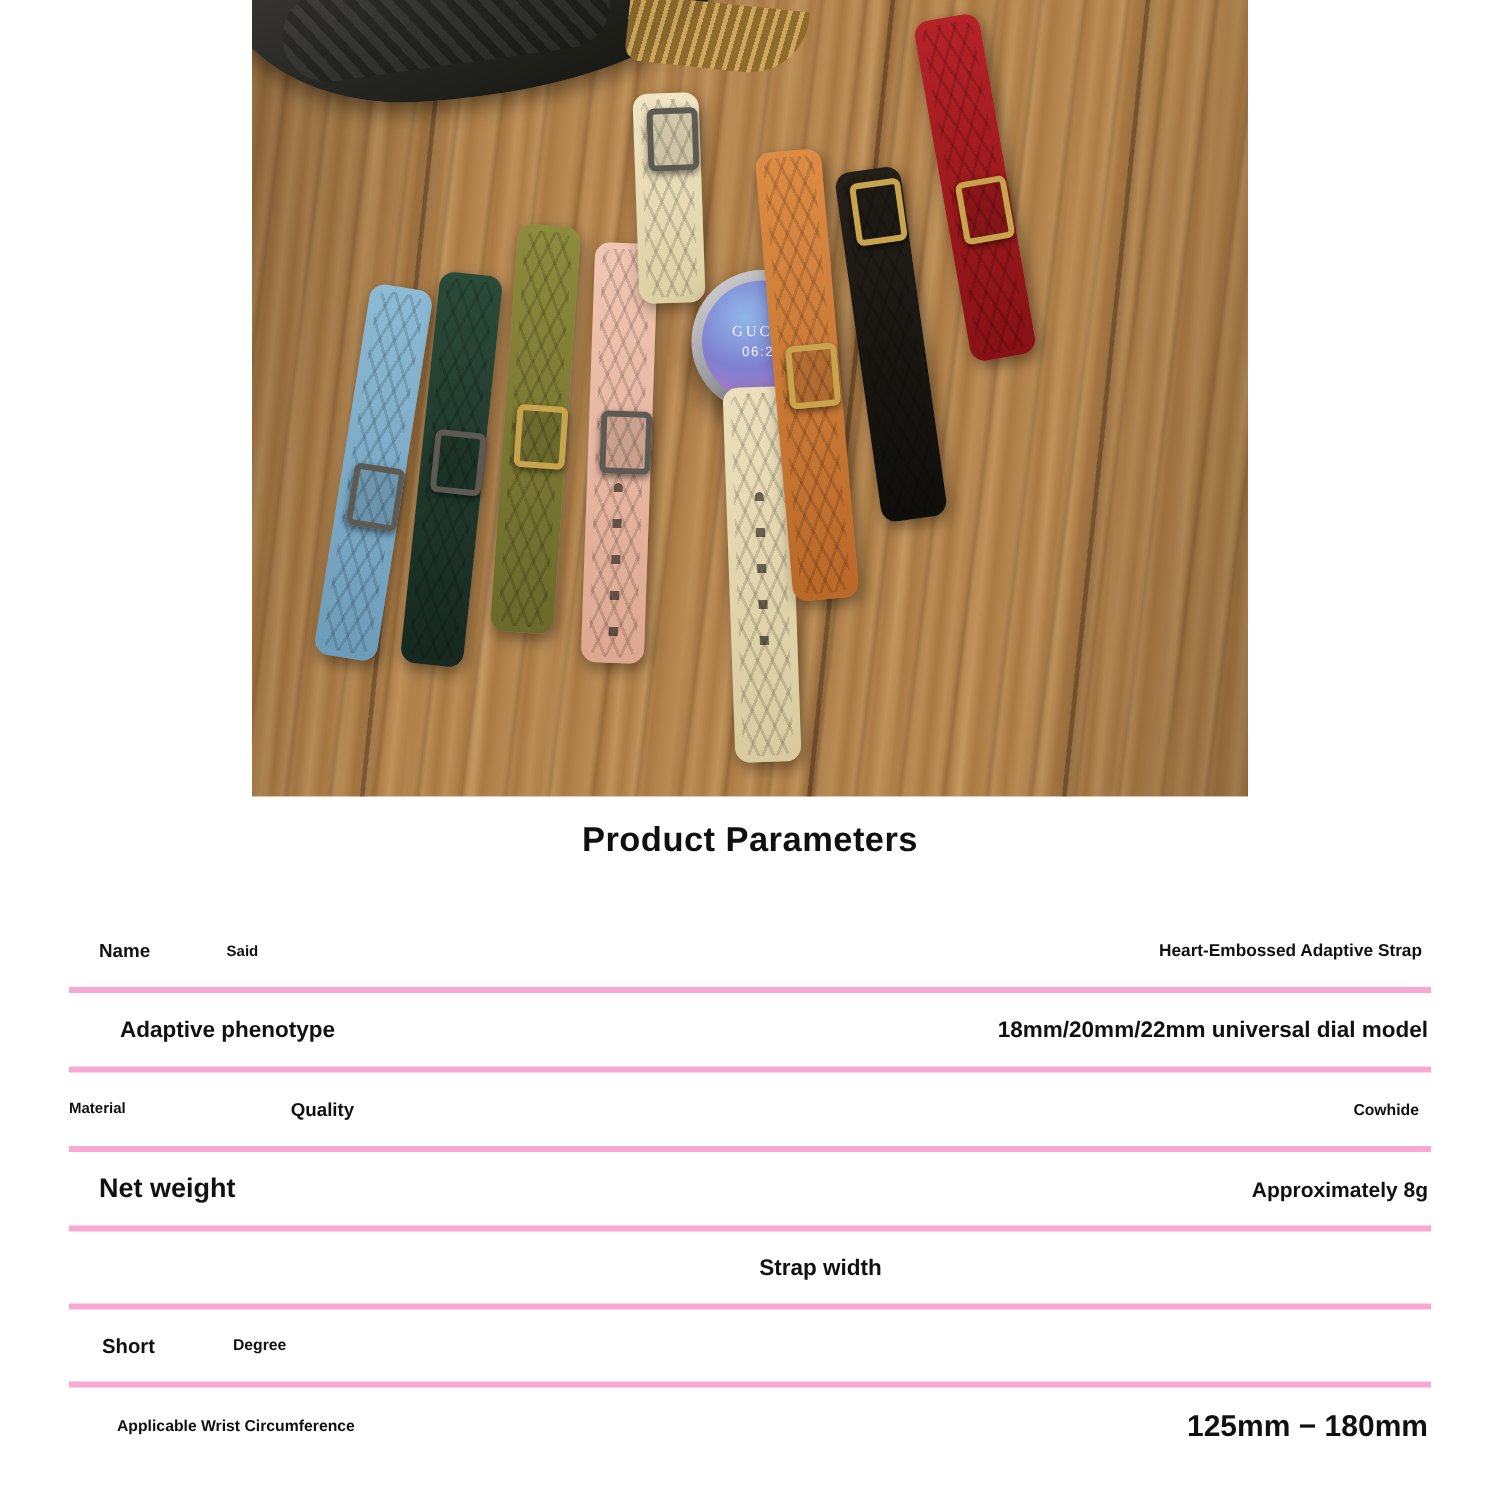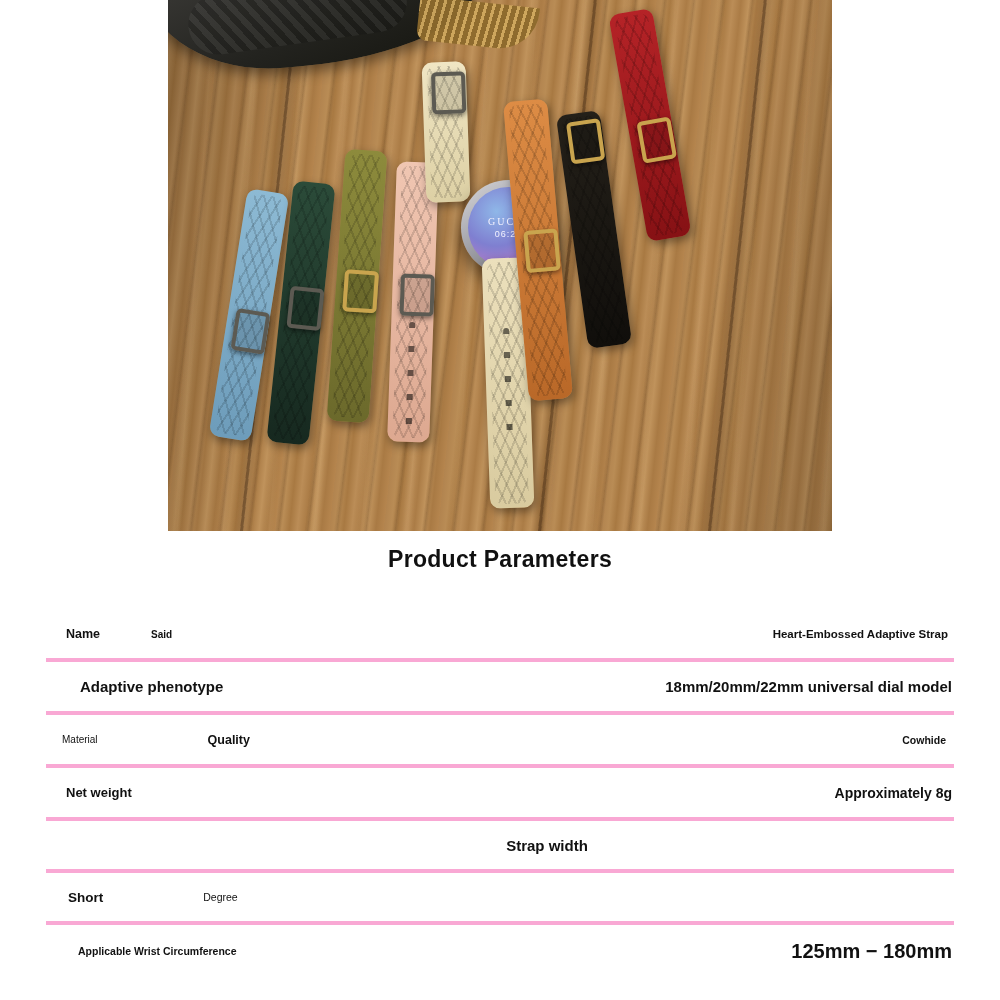--- a/index.html
+++ b/index.html
@@ -199,35 +199,35 @@
   .r1 { height: 52px; }
   .r1 .c-label { font-size: 12.5px; font-weight: bold; margin-left: 20px; }
   .r1 .c-sub   { font-size: 10px;  font-weight: bold; margin-left: 51px; }
   .r1 .c-value { font-size: 11.5px; font-weight: bold; margin-right: 6px; }
 
   .r2 { height: 53px; }
   .r2 .c-label { font-size: 15px; font-weight: bold; margin-left: 34px; }
   .r2 .c-value { font-size: 15px; font-weight: bold; margin-right: 2px; }
 
   .r3 { height: 53px; }
-  .r3 .c-label { font-size: 10px; font-weight: normal; margin-left: 16px; }
+  .r3 .c-label { font-size: 10px; font-weight: bold; }
   .r3 .c-sub   { font-size: 12.5px; font-weight: bold; margin-left: 110px; }
   .r3 .c-value { font-size: 10.5px; font-weight: bold; margin-right: 8px; }
 
   .r4 { height: 53px; }
-  .r4 .c-label { font-size: 13px; font-weight: bold; margin-left: 20px; }
+  .r4 .c-label { font-size: 18px; font-weight: bold; margin-left: 20px; }
   .r4 .c-value { font-size: 14px; font-weight: bold; margin-right: 2px; }
 
   .r5 { height: 52px; justify-content: center; }
   .r5 .c-label { font-size: 15px; font-weight: bold; margin-left: 94px; }
   .r5 .c-value { font-size: 18px; font-weight: bold; margin-right: 2px; }
 
   .r6 { height: 52px; }
   .r6 .c-label { font-size: 13.5px; font-weight: bold; margin-left: 22px; }
-  .r6 .c-sub   { font-size: 10.5px; font-weight: normal; margin-left: 100px; }
+  .r6 .c-sub   { font-size: 10.5px; font-weight: bold; margin-left: 52px; }
   .r6 .c-value { font-size: 13px; font-weight: bold; margin-right: 4px; }
 
   .r7 { height: 52px; border-bottom: none; }
   .r7 .c-label { font-size: 10.5px; font-weight: bold; margin-left: 32px; }
   .r7 .c-value { font-size: 20px; font-weight: bold; margin-right: 2px; }
 </style>
 </head>
 <body>
 
 <div class="photo-wrap">

